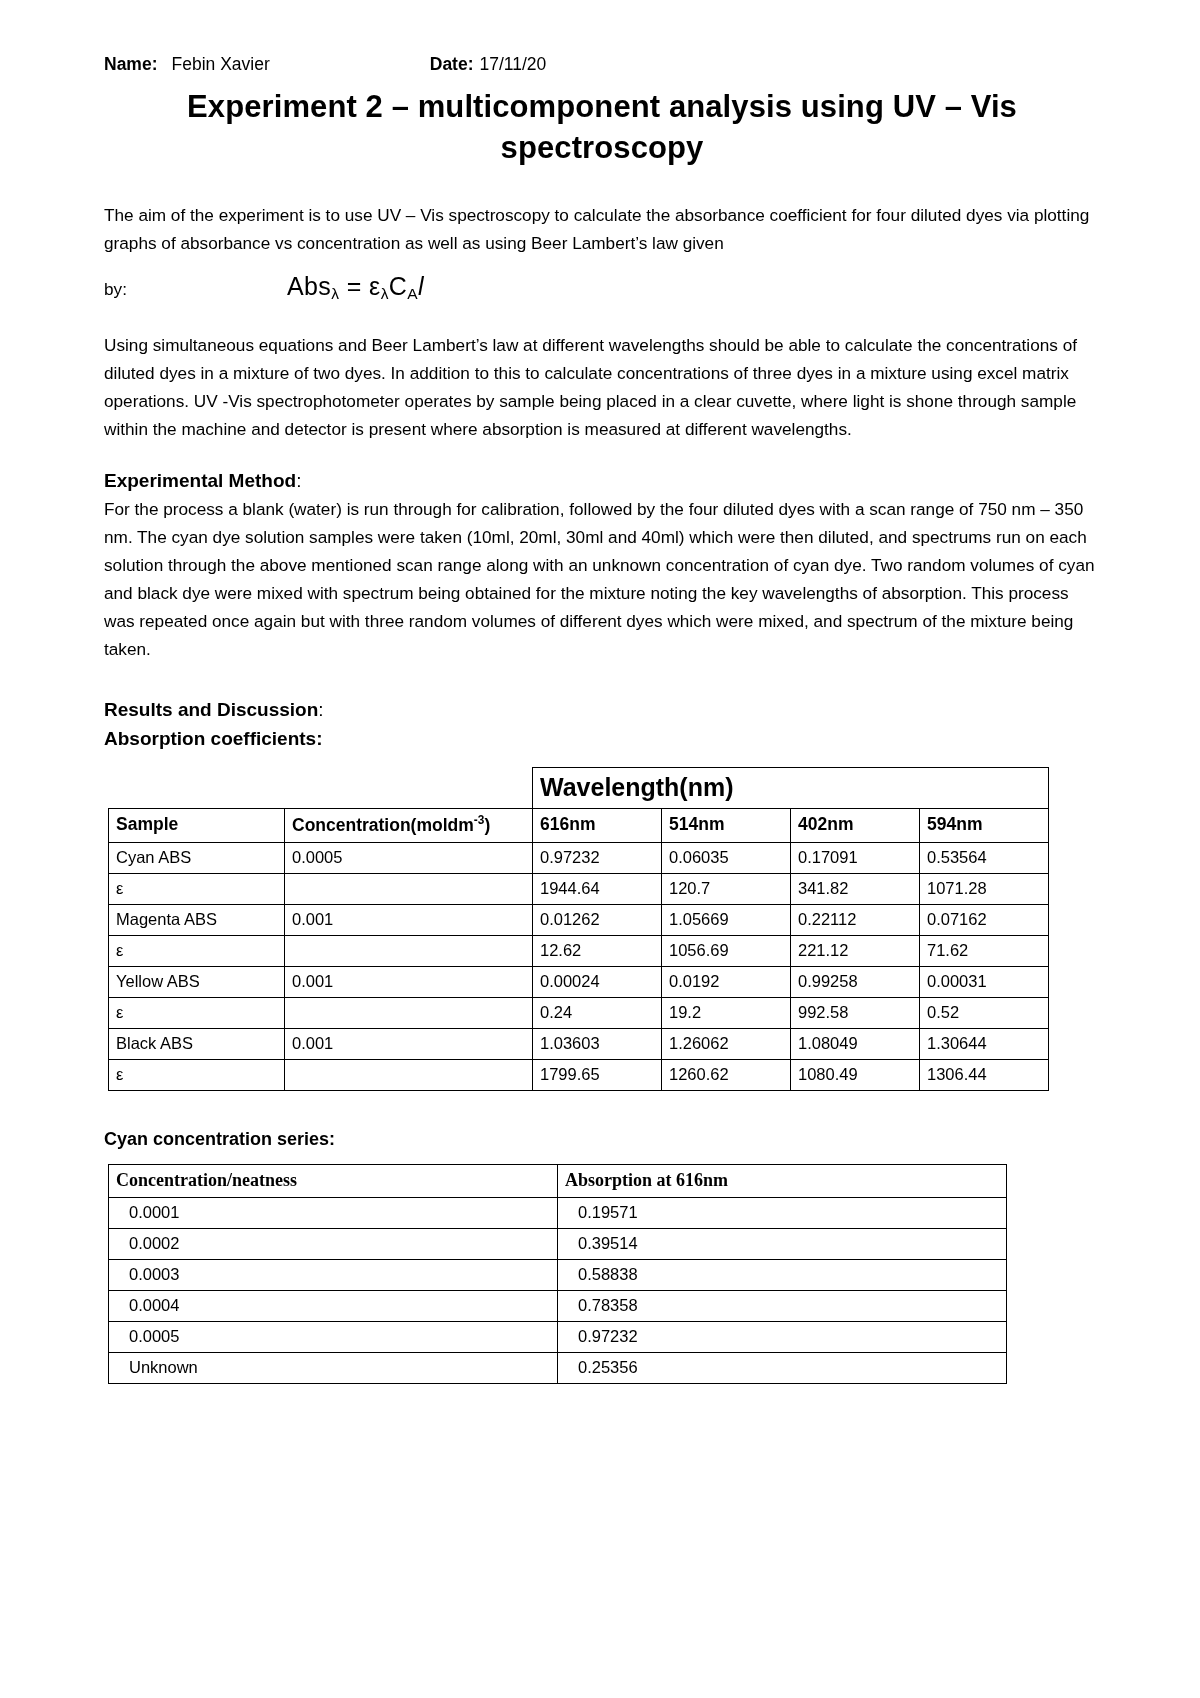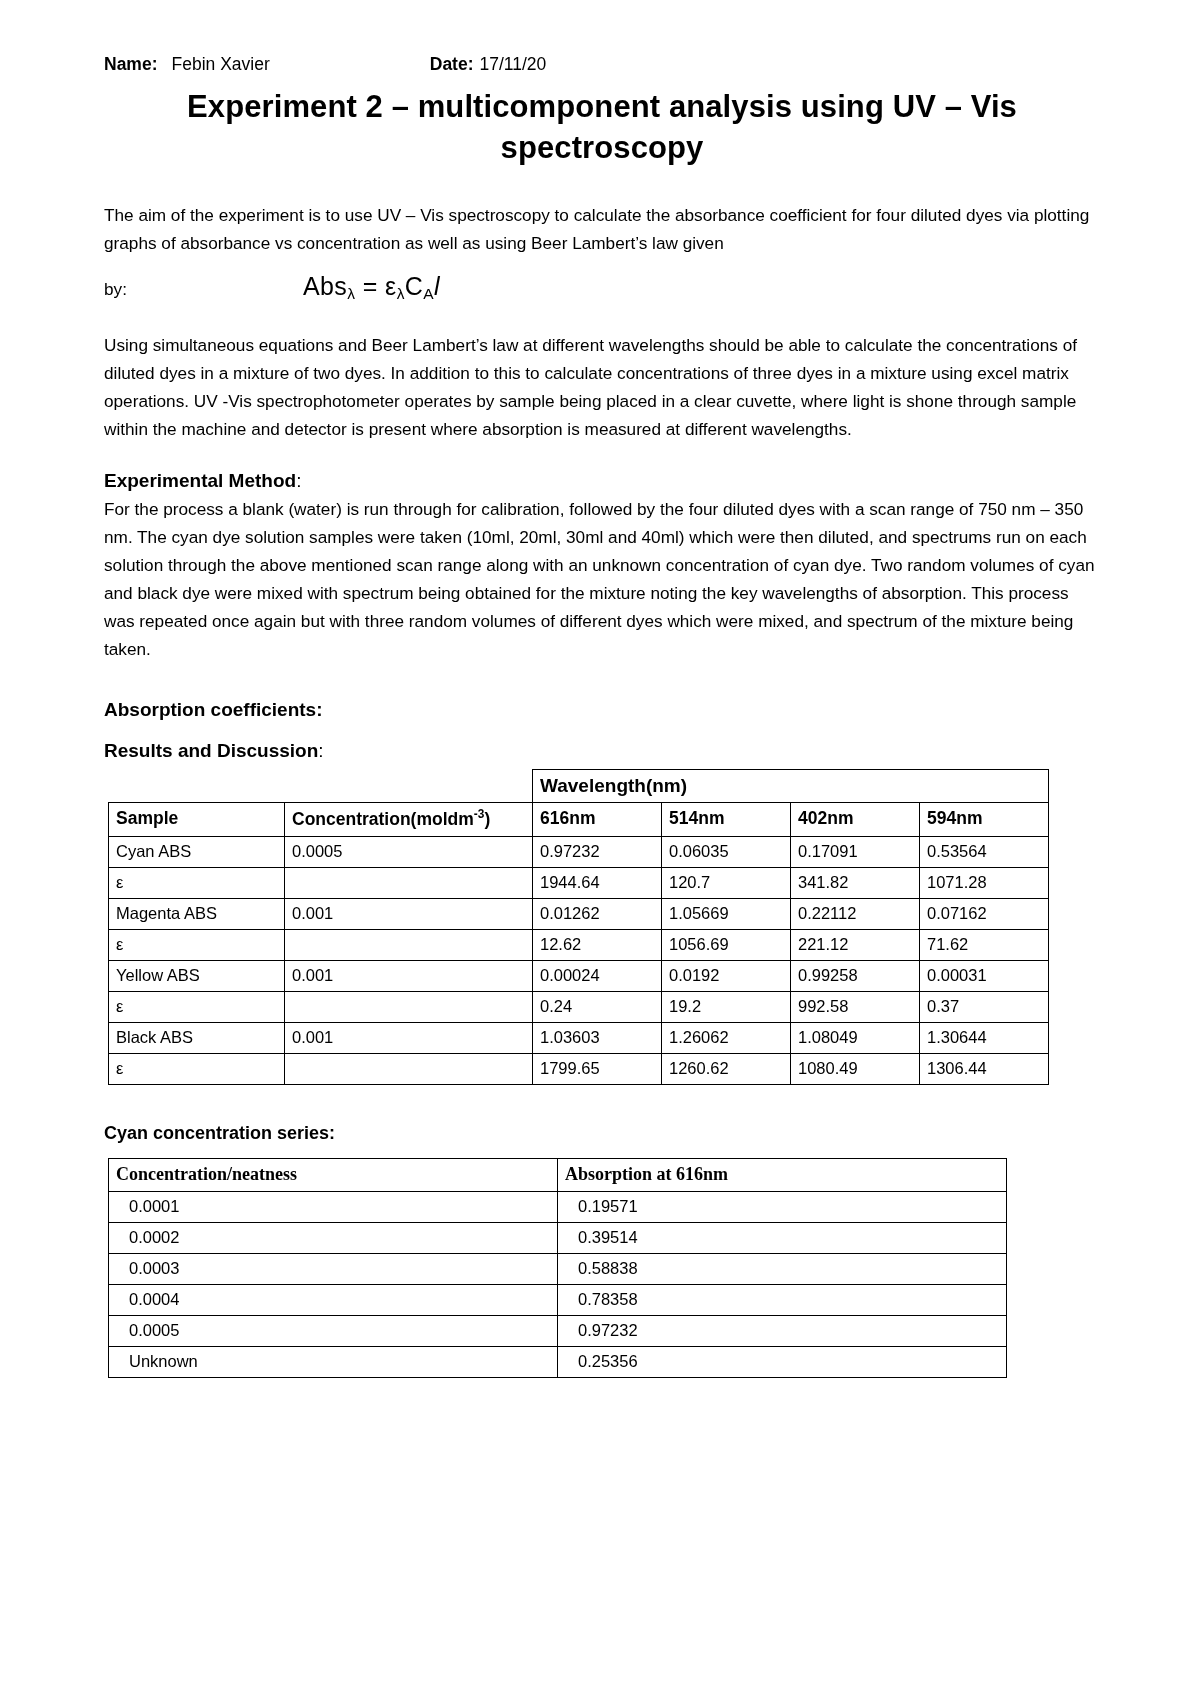--- a/index.html
+++ b/index.html
@@ -62,21 +62,21 @@
   .spacer-md { height: 26px; }
   .spacer-lg { height: 38px; }
 
   .eq-line {
     display: flex;
     align-items: baseline;
     font-size: 17.2px;
     line-height: 1.62;
     margin: 2px 0 0 0;
   }
-  .eq-lead { margin-right: 16px; }
+  .eq-lead { margin-right: 0; }
   .equation {
     font-size: 25px;
     margin-left: 160px;
     letter-spacing: 0.4px;
     white-space: nowrap;
   }
   .equation .sub {
     font-size: 0.62em;
     vertical-align: -0.28em;
   }
@@ -98,21 +98,21 @@
     height: 26px;
     box-sizing: border-box;
   }
   table.doc-table th { font-weight: bold; }
   td.no-border, th.no-border {
     border: none !important;
   }
   th.span-head {
     text-align: center;
     font-weight: normal;
-    font-size: 19px;
+    font-size: 25px;
     height: 52px;
     padding-top: 8px;
   }
 
   #coef-table { width: 940px; margin: 0 0 0 4px; }
   #coef-table col.c-sample { width: 176px; }
   #coef-table col.c-conc { width: 248px; }
   #coef-table col.c-wl { width: 129px; }
   #coef-table th.col-head { font-size: 17.5px; height: 32px; }
   #coef-table td.cell { font-size: 16.5px; height: 31px; }
@@ -163,23 +163,23 @@
   <p class="body-text">Using simultaneous equations and Beer Lambert’s law at different wavelengths should be able to calculate the concentrations of diluted dyes in a mixture of two dyes. In addition to this to calculate concentrations of three dyes in a mixture using excel matrix operations. UV -Vis spectrophotometer operates by sample being placed in a clear cuvette, where light is shone through sample within the machine and detector is present where absorption is measured at different wavelengths.</p>
 
   <div class="spacer-sm"></div>
 
   <h2 class="section-heading tight"><span>Experimental Method</span><span class="heading-colon">:</span></h2>
 
   <p class="body-text">For the process a blank (water) is run through for calibration, followed by the four diluted dyes with a scan range of 750 nm – 350 nm. The cyan dye solution samples were taken (10ml, 20ml, 30ml and 40ml) which were then diluted, and spectrums run on each solution through the above mentioned scan range along with an unknown concentration of cyan dye. Two random volumes of cyan and black dye were mixed with spectrum being obtained for the mixture noting the key wavelengths of absorption. This process was repeated once again but with three random volumes of different dyes which were mixed, and spectrum of the mixture being taken.</p>
 
   <div class="spacer-md"></div>
 
+  <h2 class="section-heading tight"><span>Results and Discussion</span><span class="heading-colon">:</span></h2>
+
   <h2 class="section-heading">Absorption coefficients:</h2>
-
-  <h2 class="section-heading tight"><span>Results and Discussion</span><span class="heading-colon">:</span></h2>
 
   <div class="table-wrap">
     <table class="doc-table" id="coef-table">
       <colgroup>
         <col class="c-sample">
           <col class="c-conc">
           <col class="c-wl">
           <col class="c-wl">
           <col class="c-wl">
           <col class="c-wl">
@@ -239,21 +239,21 @@
             <td class="cell">0.0192</td>
             <td class="cell">0.99258</td>
             <td class="cell">0.00031</td>
           </tr>
           <tr>
             <td class="cell eps-sym">ε</td>
             <td class="cell"></td>
             <td class="cell">0.24</td>
             <td class="cell">19.2</td>
             <td class="cell">992.58</td>
-            <td class="cell">0.37</td>
+            <td class="cell">0.52</td>
           </tr>
           <tr>
             <td class="cell">Black ABS</td>
             <td class="cell">0.001</td>
             <td class="cell">1.03603</td>
             <td class="cell">1.26062</td>
             <td class="cell">1.08049</td>
             <td class="cell">1.30644</td>
           </tr>
           <tr>

